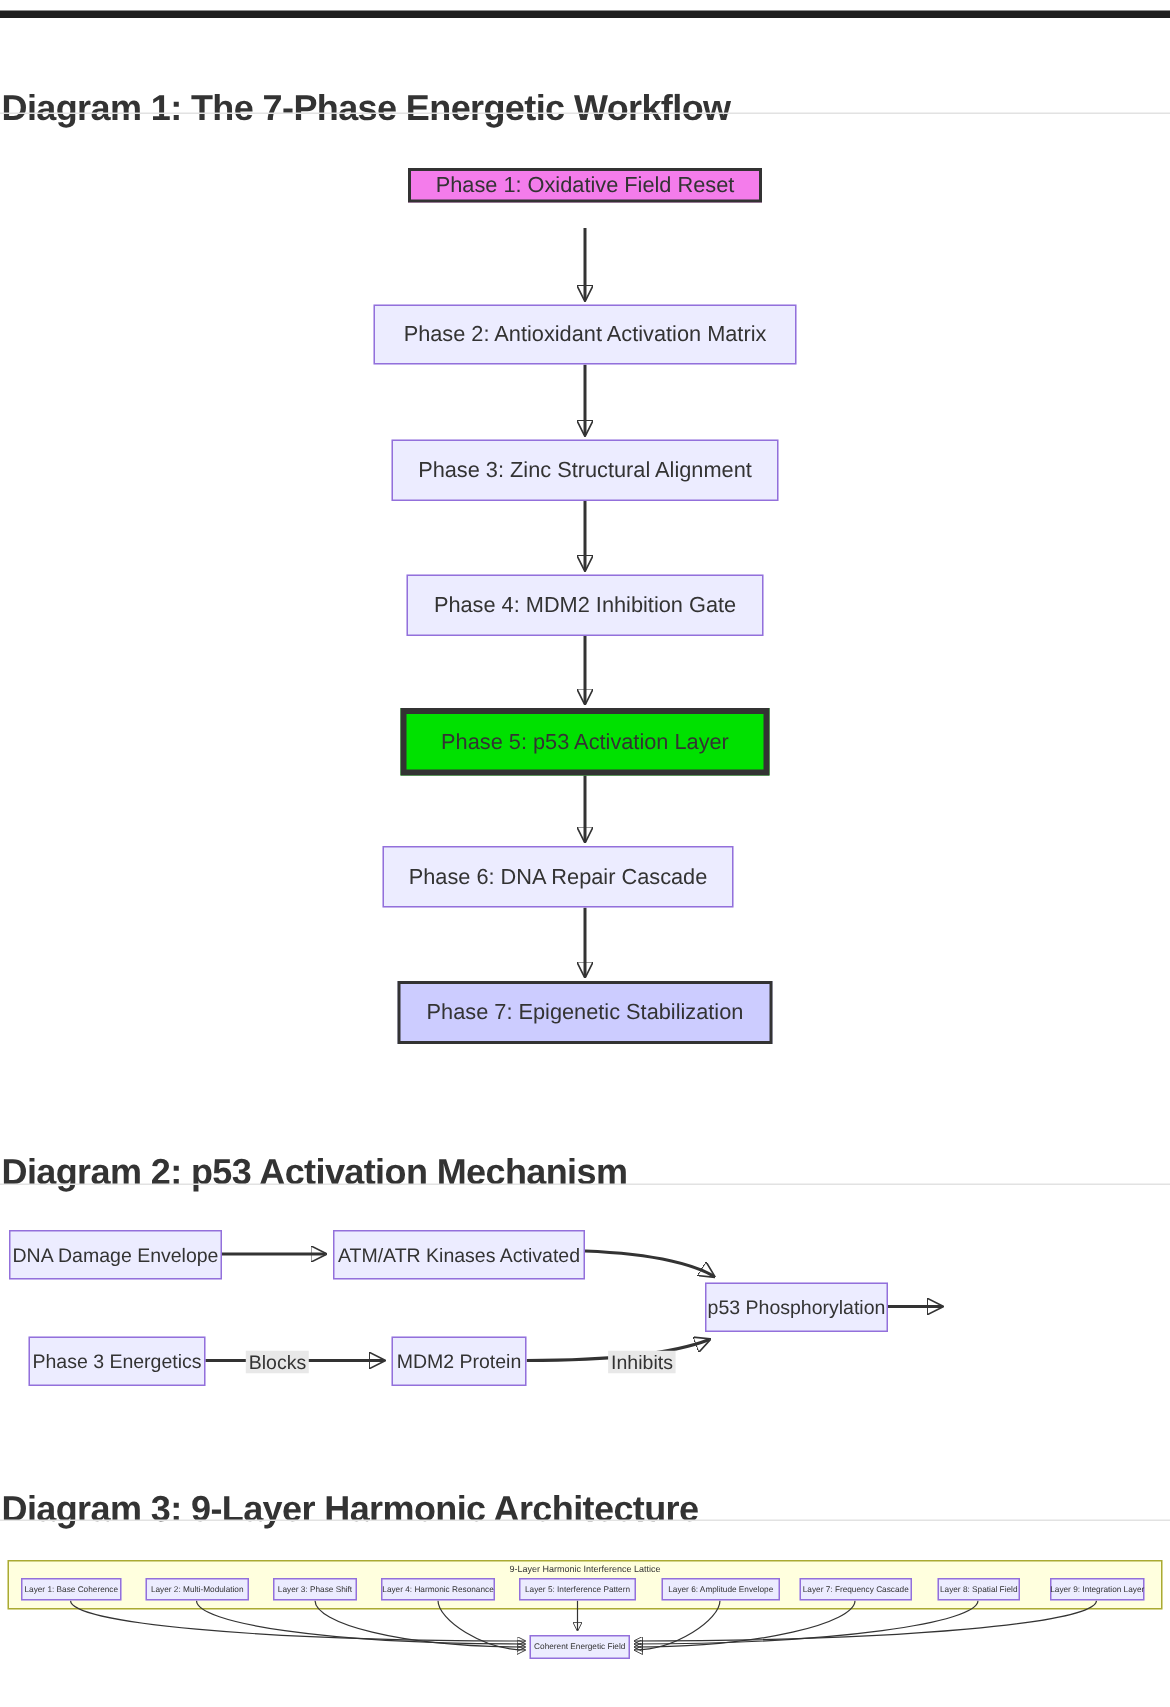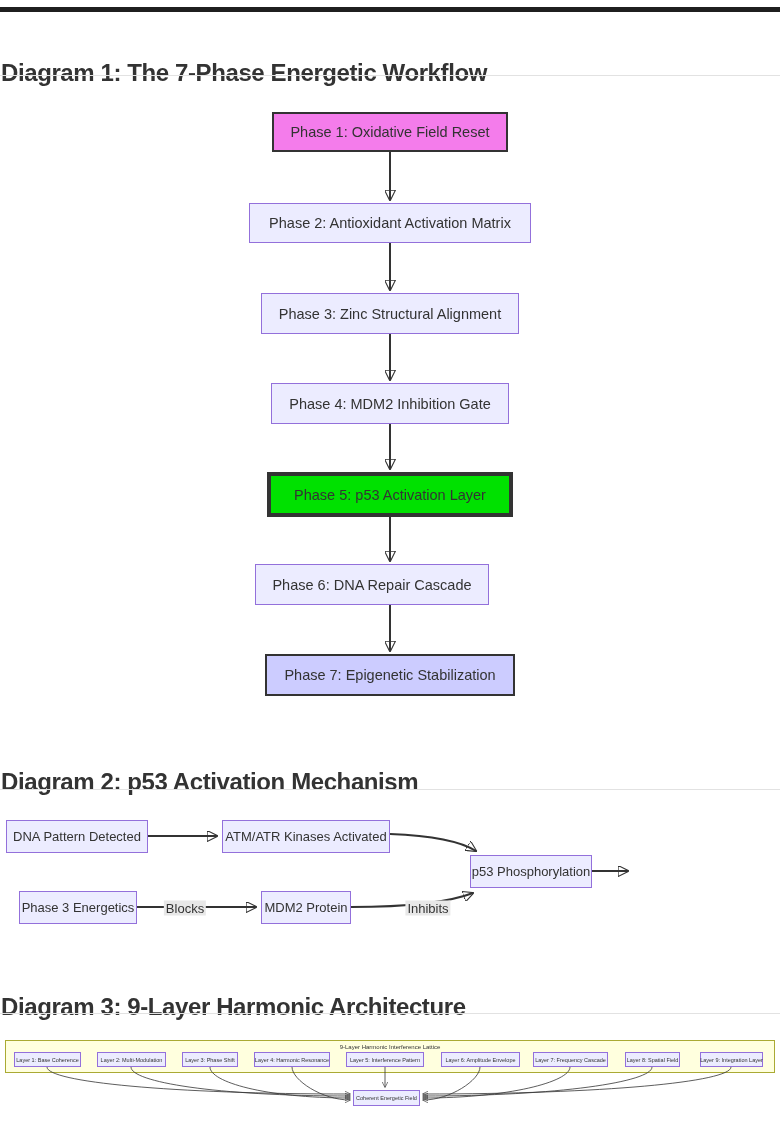--- a/index.html
+++ b/index.html
@@ -73,40 +73,40 @@
       </marker>
     </defs>
     <line class="w2" x1="390" y1="52" x2="390" y2="100" marker-end="url(#ah)"></line>
     <line class="w2" x1="390" y1="143" x2="390" y2="190" marker-end="url(#ah)"></line>
     <line class="w2" x1="390" y1="233" x2="390" y2="280" marker-end="url(#ah)"></line>
     <line class="w2" x1="390" y1="323" x2="390" y2="369" marker-end="url(#ah)"></line>
     <line class="w2" x1="390" y1="417" x2="390" y2="461" marker-end="url(#ah)"></line>
     <line class="w2" x1="390" y1="505" x2="390" y2="551" marker-end="url(#ah)"></line>
   </svg>
 
-  <div class="node n-p1" style="left:272px;top:112px;width:236px;height:40px;">Phase 1: Oxidative Field Reset</div>
+  <div class="node n-p1" style="left:272px;top:112px;width:236px;height:23px;">Phase 1: Oxidative Field Reset</div>
   <div class="node" style="left:249px;top:203px;width:282px;height:40px;">Phase 2: Antioxidant Activation Matrix</div>
   <div class="node" style="left:261px;top:293px;width:258px;height:41px;">Phase 3: Zinc Structural Alignment</div>
   <div class="node" style="left:271px;top:383px;width:238px;height:41px;">Phase 4: MDM2 Inhibition Gate</div>
   <div class="node n-p5" style="left:267px;top:472px;width:246px;height:45px;">Phase 5: p53 Activation Layer</div>
   <div class="node" style="left:255px;top:564px;width:234px;height:41px;">Phase 6: DNA Repair Cascade</div>
   <div class="node n-p7" style="left:265px;top:654px;width:250px;height:42px;">Phase 7: Epigenetic Stabilization</div>
 
   <div class="heading" style="top:751px;">Diagram 2: p53 Activation Mechanism</div>
   <div class="rule" style="top:789px;"></div>
 
   <svg class="layer" style="top:808px;" width="780" height="132" viewBox="0 0 780 132">
     <line class="w2" x1="148" y1="28" x2="217" y2="28" marker-end="url(#ah)"></line>
     <path class="w2" d="M390,26 C440,28 465,36 476,43" marker-end="url(#ah)"></path>
     <line class="w2" x1="136" y1="99" x2="256" y2="99" marker-end="url(#ah)"></line>
     <path class="w2" d="M351,99 C400,99 447,95 473,85" marker-end="url(#ah)"></path>
     <line class="w2" x1="592" y1="63" x2="628" y2="63" marker-end="url(#ah)"></line>
   </svg>
 
-  <div class="node small" style="left:6px;  top:820px;width:142px;height:33px;">DNA Pattern Detected</div>
+  <div class="node small" style="left:6px;  top:820px;width:142px;height:33px;">DNA Damage Envelope</div>
   <div class="node small" style="left:222px;top:820px;width:168px;height:33px;">ATM/ATR Kinases Activated</div>
   <div class="node small" style="left:470px;top:855px;width:122px;height:33px;">p53 Phosphorylation</div>
   <div class="node small" style="left:19px; top:891px;width:118px;height:33px;">Phase 3 Energetics</div>
   <div class="node small" style="left:261px;top:891px;width:90px;height:33px;">MDM2 Protein</div>
 
   <div class="edgelabel" style="left:185px;top:908px;">Blocks</div>
   <div class="edgelabel" style="left:428px;top:908px;">Inhibits</div>
 
   <div class="heading" style="top:976px;">Diagram 3: 9-Layer Harmonic Architecture</div>
   <div class="rule" style="top:1013px;"></div>

